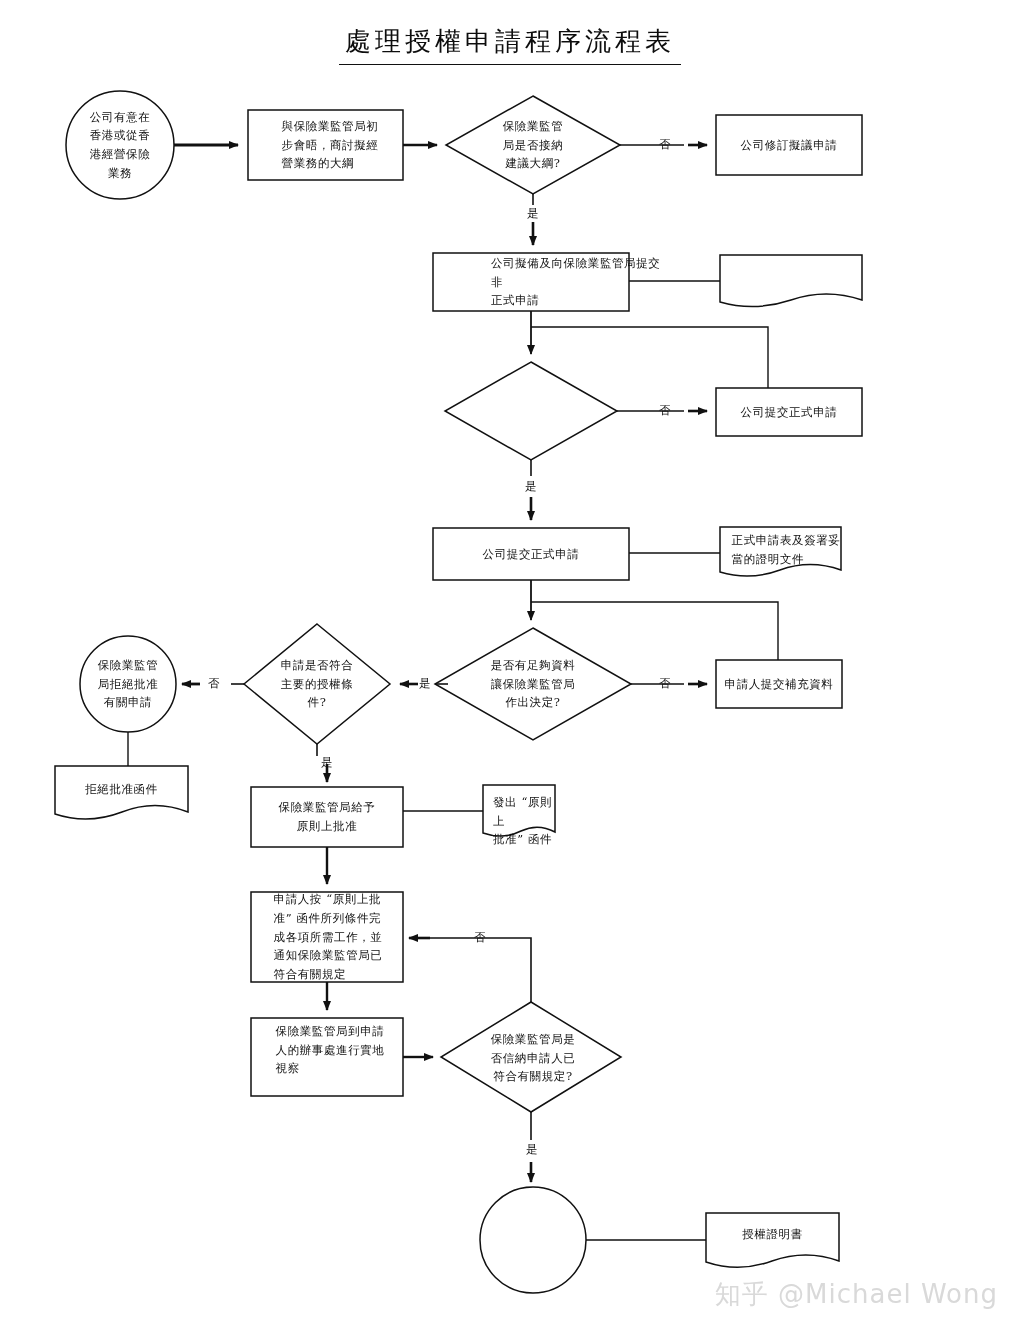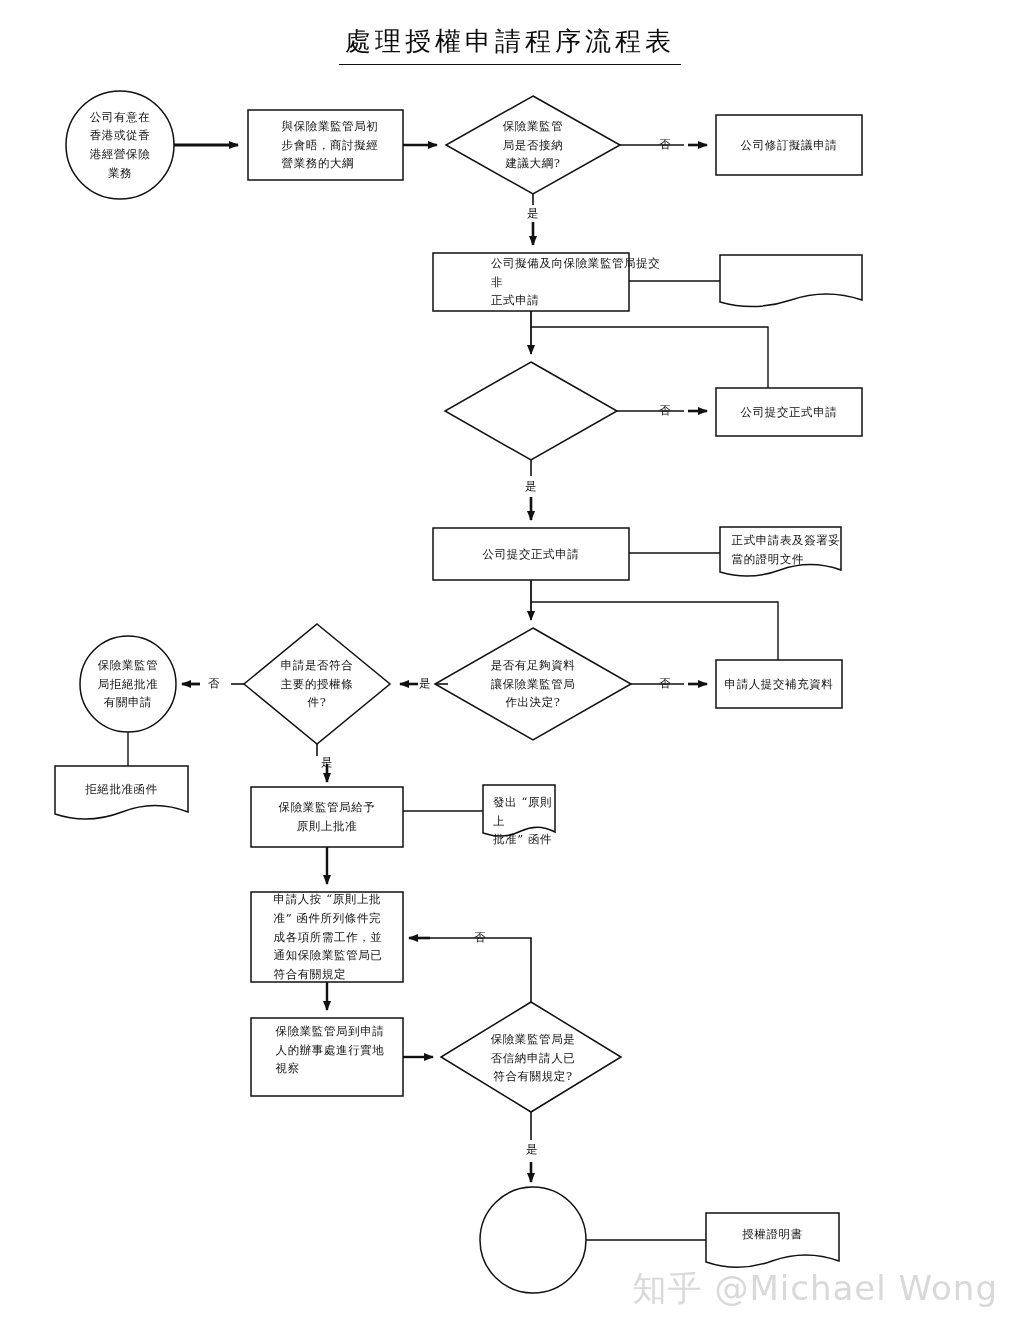--- a/index.html
+++ b/index.html
@@ -63,21 +63,21 @@
   }
   #page-title span.tx {
     border-bottom: 1.6px solid #111;
     padding: 0 6px 5px 6px;
     display: inline-block;
   }
   #watermark {
     position: absolute;
     right: 22px;
     bottom: 14px;
-    font-size: 34px;
+    font-size: 26px;
     color: #d9d9d9;
     letter-spacing: 1px;
     font-family: "DejaVu Sans", "Liberation Sans", sans-serif;
     user-select: none;
   }
 </style>
 </head>
 <body>
 
 <div id="page">

